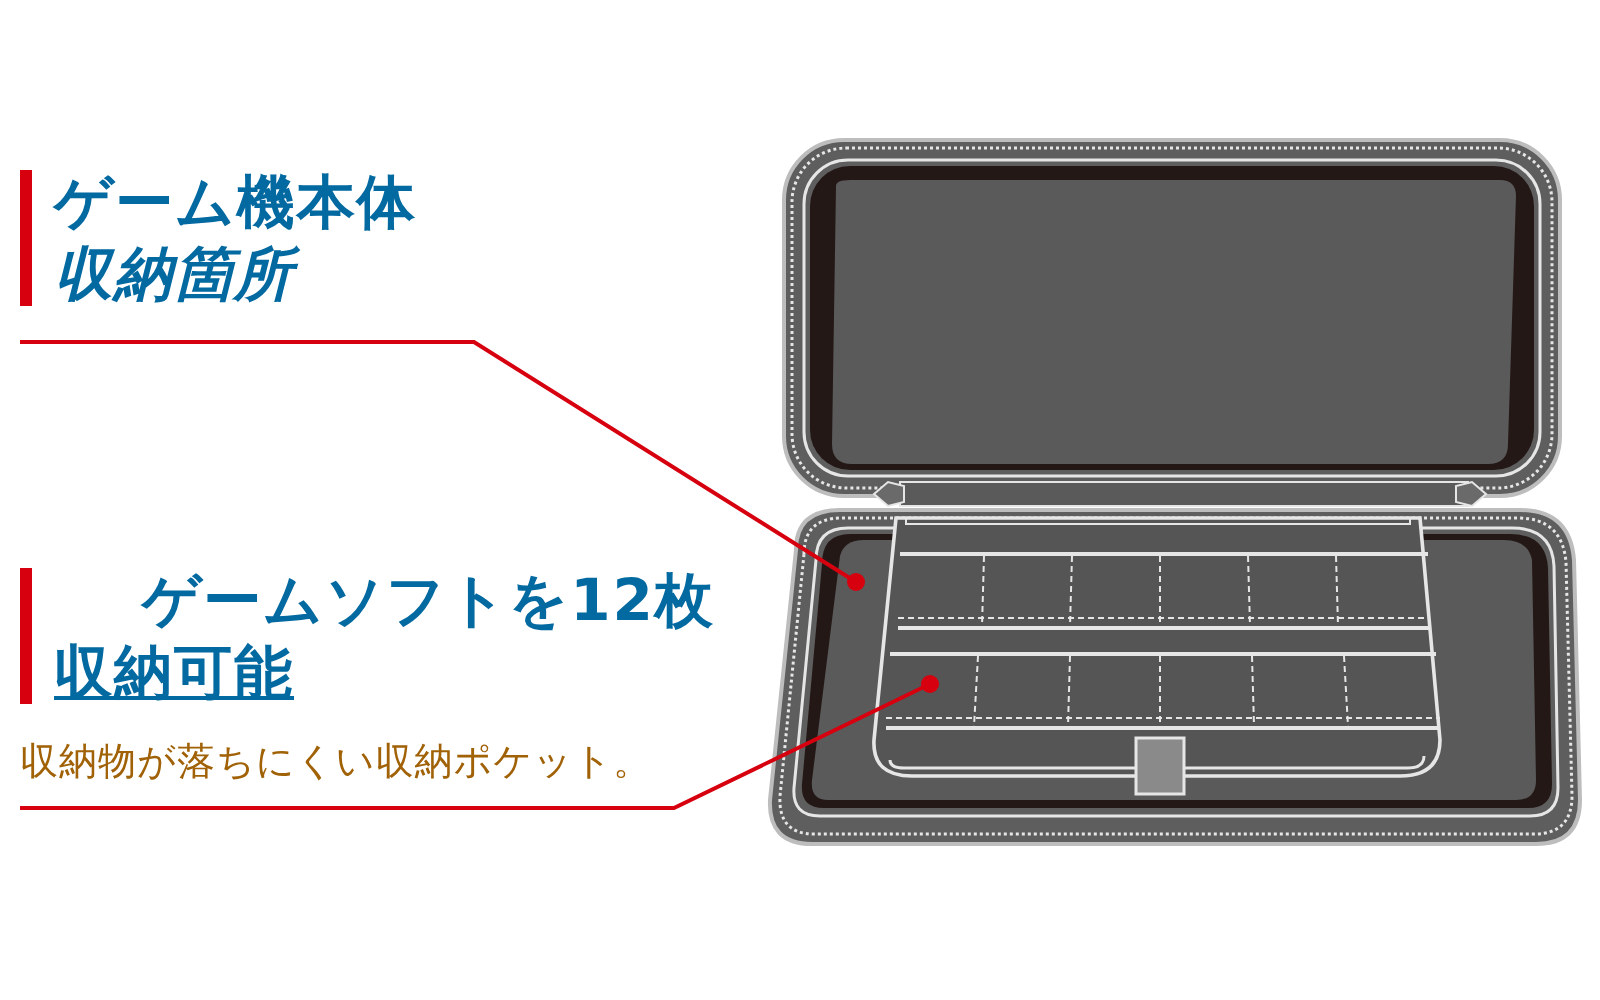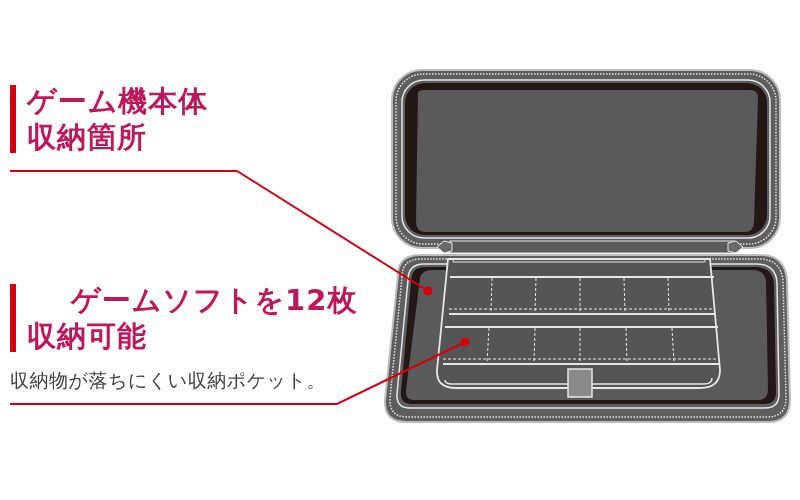--- a/index.html
+++ b/index.html
@@ -1,35 +1,35 @@
 <!DOCTYPE html>
 <html><head>
 <meta charset="utf-8">
 <style>
   html, body { margin: 0; padding: 0; background: #ffffff; }
   body { width: 800px; height: 500px; position: relative; overflow: hidden;
          font-family: "DejaVu Sans", "Liberation Sans", sans-serif; }
   .bar { position: absolute; left: 10px; width: 6px; background: #d7000f; }
-  .heading { position: absolute; left: 27px; color: #be185d; font-weight: bold;
+  .heading { position: absolute; left: 27px; color: #0369a1; font-weight: bold;
              font-size: 29px; line-height: 38px; letter-spacing: 1px; white-space: nowrap; }
-  .subtext { position: absolute; left: 10px; top: 368px; font-size: 19px; color: #404040;
+  .subtext { position: absolute; left: 10px; top: 368px; font-size: 19px; color: #a16207;
              white-space: nowrap; letter-spacing: 0.5px; }
   svg.art { position: absolute; left: 0; top: 0; }
 </style>
 </head>
 <body>
 
 <div class="bar" style="top:85px;height:68px;"></div>
 <div class="bar" style="top:284px;height:68px;"></div>
 
 <div class="heading" style="top:82px;">ゲーム機本体</div>
-<div class="heading" style="top:118px;">収納箇所</div>
+<div class="heading" style="top:118px;font-style:italic;">収納箇所</div>
 
 <div class="heading" style="top:281px;margin-left:44px;">ゲームソフトを12枚</div>
-<div class="heading" style="top:317px;">収納可能</div>
+<div class="heading" style="top:317px;text-decoration:underline;">収納可能</div>
 <div class="subtext">収納物が落ちにくい収納ポケット。</div>
 
 <svg class="art" width="800" height="500" viewBox="0 0 800 500">
 
   <g>
     <rect x="392" y="70" width="388" height="178" rx="30" ry="30" fill="#5e5e5e" stroke="#bdbdbd" stroke-width="2"></rect>
     <rect x="396" y="74" width="380" height="170" rx="27" ry="27" fill="none" stroke="#e6e6e6" stroke-width="1.5" stroke-dasharray="1.5 1.5"></rect>
     <rect x="402" y="80" width="368" height="158" rx="22" ry="22" fill="none" stroke="#e6e6e6" stroke-width="1.5"></rect>
     <rect x="405" y="83" width="362" height="152" rx="20" ry="20" fill="#231815"></rect>
     <path d="M418,93 Q418,90 425,90 L750,90 Q758,90 758,98 L754,222 Q754,232 744,232 L426,232 Q416,232 416,222 Z" fill="#5a5a5a"></path>

